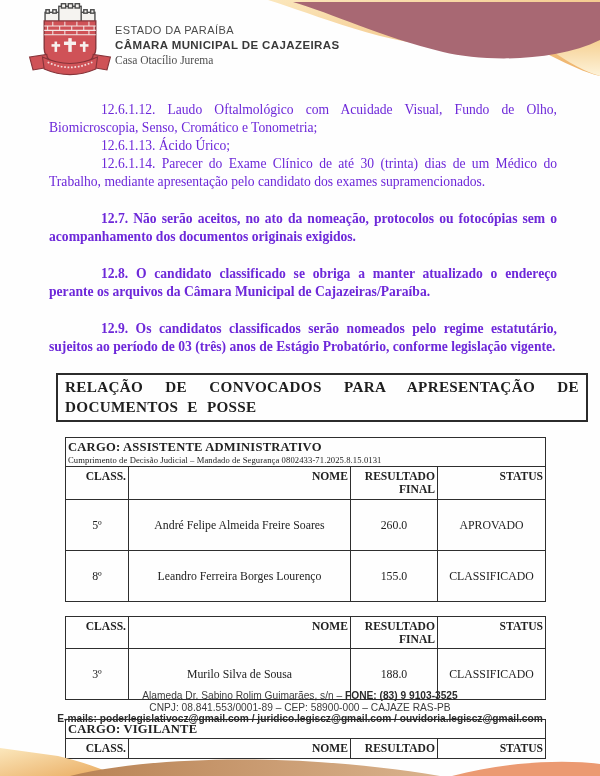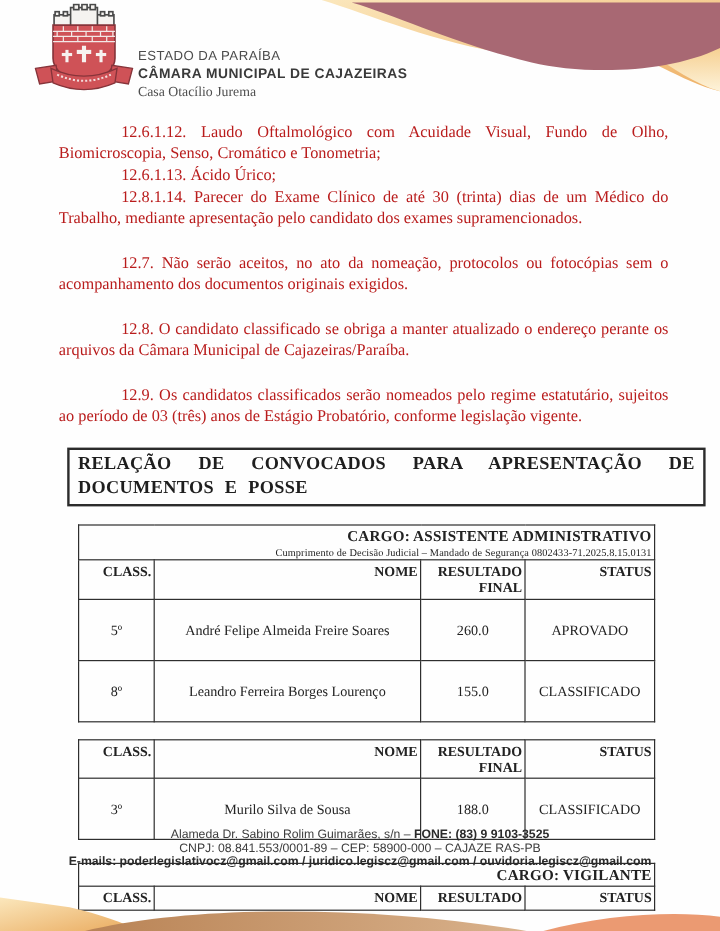--- a/index.html
+++ b/index.html
@@ -4,43 +4,43 @@
 <style>
   * { margin:0; padding:0; box-sizing:border-box; }
   html,body { width:600px; height:776px; }
   body {
     position:relative; width:600px; height:776px; background:#fefefe;
     overflow:hidden; font-family:"Liberation Serif", serif; color:#222;
     -webkit-font-smoothing:antialiased;
   }
   
   .crest { position:absolute; left:27px; top:3px; width:86px; height:84px; }
-  .hdr-text { position:absolute; left:115px; top:40px; line-height:1.32;
+  .hdr-text { position:absolute; left:115px; top:23px; line-height:1.32;
     font-family:"Liberation Sans", sans-serif; }
   .hdr-state { font-size:11px; color:#4c4c4c; letter-spacing:.4px; }
   .hdr-inst  { font-size:11.5px; font-weight:bold; color:#3a3a3a; letter-spacing:.4px; }
   .hdr-sub   { font-size:11.5px; color:#4e4e4e; font-family:"Liberation Serif", serif; }
   .swoosh-top { position:absolute; left:263px; top:0; width:337px; height:80px; }
   
   .content { position:absolute; left:49px; top:101px; width:508px; }
   .para { font-size:13.6px; line-height:18px; text-align:justify;
-    text-indent:52px; color:#b91c1c; }
-  .gap { margin-top:19px; }
+    text-indent:52px; color:#6d28d9; }
+  .gap { margin-top:19px;font-weight:bold; }
   .section-box {
     margin-top:17px; margin-left:7px; width:532px;
     border:2px solid #2b2b2b; padding:2px 7px 4px 7px;
     font-weight:bold; font-size:15.2px; line-height:19.5px;
     text-align:justify; word-spacing:5px; color:#1e1e1e; letter-spacing:.3px;
   }
   
   table { border-collapse:collapse; margin-left:16px; width:480px;
     table-layout:fixed; }
   .t1 { margin-top:15px; } .t2 { margin-top:14px; } .t3 { margin-top:19px; }
   th, td { border:1.4px solid #2e2e2e; vertical-align:top; overflow:hidden; }
-  .cap-cell { text-align:right; padding:2px 2px 1px; }
+  .cap-cell { text-align:left; padding:2px 2px 1px; }
   .cap-main { font-weight:bold; font-size:12.6px; letter-spacing:.2px; }
   .cap-sub  { font-weight:normal; font-size:8.6px; letter-spacing:.1px; }
   th { font-weight:bold; font-size:11.6px; text-align:right;
     padding:3px 2px 2px; line-height:1.15; }
   td.data { font-size:11.8px; text-align:center; padding:18px 2px; line-height:14px; }
   .col-class { width:63px; } .col-nome { width:222px; }
   .col-res { width:87px; } .col-status { width:108px; }
   
   .footer { position:absolute; left:0; top:690px; width:600px; text-align:center;
     font-family:"Liberation Sans", sans-serif; color:#3c3c3c;
@@ -122,21 +122,21 @@
 
 <div class="hdr-text">
   <div class="hdr-state">ESTADO DA PARAÍBA</div>
   <div class="hdr-inst">CÂMARA MUNICIPAL DE CAJAZEIRAS</div>
   <div class="hdr-sub">Casa Otacílio Jurema</div>
 </div>
 
 <div class="content">
   <p class="para">12.6.1.12. Laudo Oftalmológico com Acuidade Visual, Fundo de Olho, Biomicroscopia, Senso, Cromático e Tonometria;</p>
   <p class="para">12.6.1.13. Ácido Úrico;</p>
-  <p class="para">12.8.1.14. Parecer do Exame Clínico de até 30 (trinta) dias de um Médico do Trabalho, mediante apresentação pelo candidato dos exames supramencionados.</p>
+  <p class="para">12.6.1.14. Parecer do Exame Clínico de até 30 (trinta) dias de um Médico do Trabalho, mediante apresentação pelo candidato dos exames supramencionados.</p>
   <p class="para gap">12.7. Não serão aceitos, no ato da nomeação, protocolos ou fotocópias sem o acompanhamento dos documentos originais exigidos.</p>
   <p class="para gap">12.8. O candidato classificado se obriga a manter atualizado o endereço perante os arquivos da Câmara Municipal de Cajazeiras/Paraíba.</p>
   <p class="para gap">12.9. Os candidatos classificados serão nomeados pelo regime estatutário, sujeitos ao período de 03 (três) anos de Estágio Probatório, conforme legislação vigente.</p>
 
   <div class="section-box">RELAÇÃO DE CONVOCADOS PARA APRESENTAÇÃO DE DOCUMENTOS E POSSE</div>
 
   <table class="t1">
     <colgroup>
         <col class="col-class">
         <col class="col-nome">

